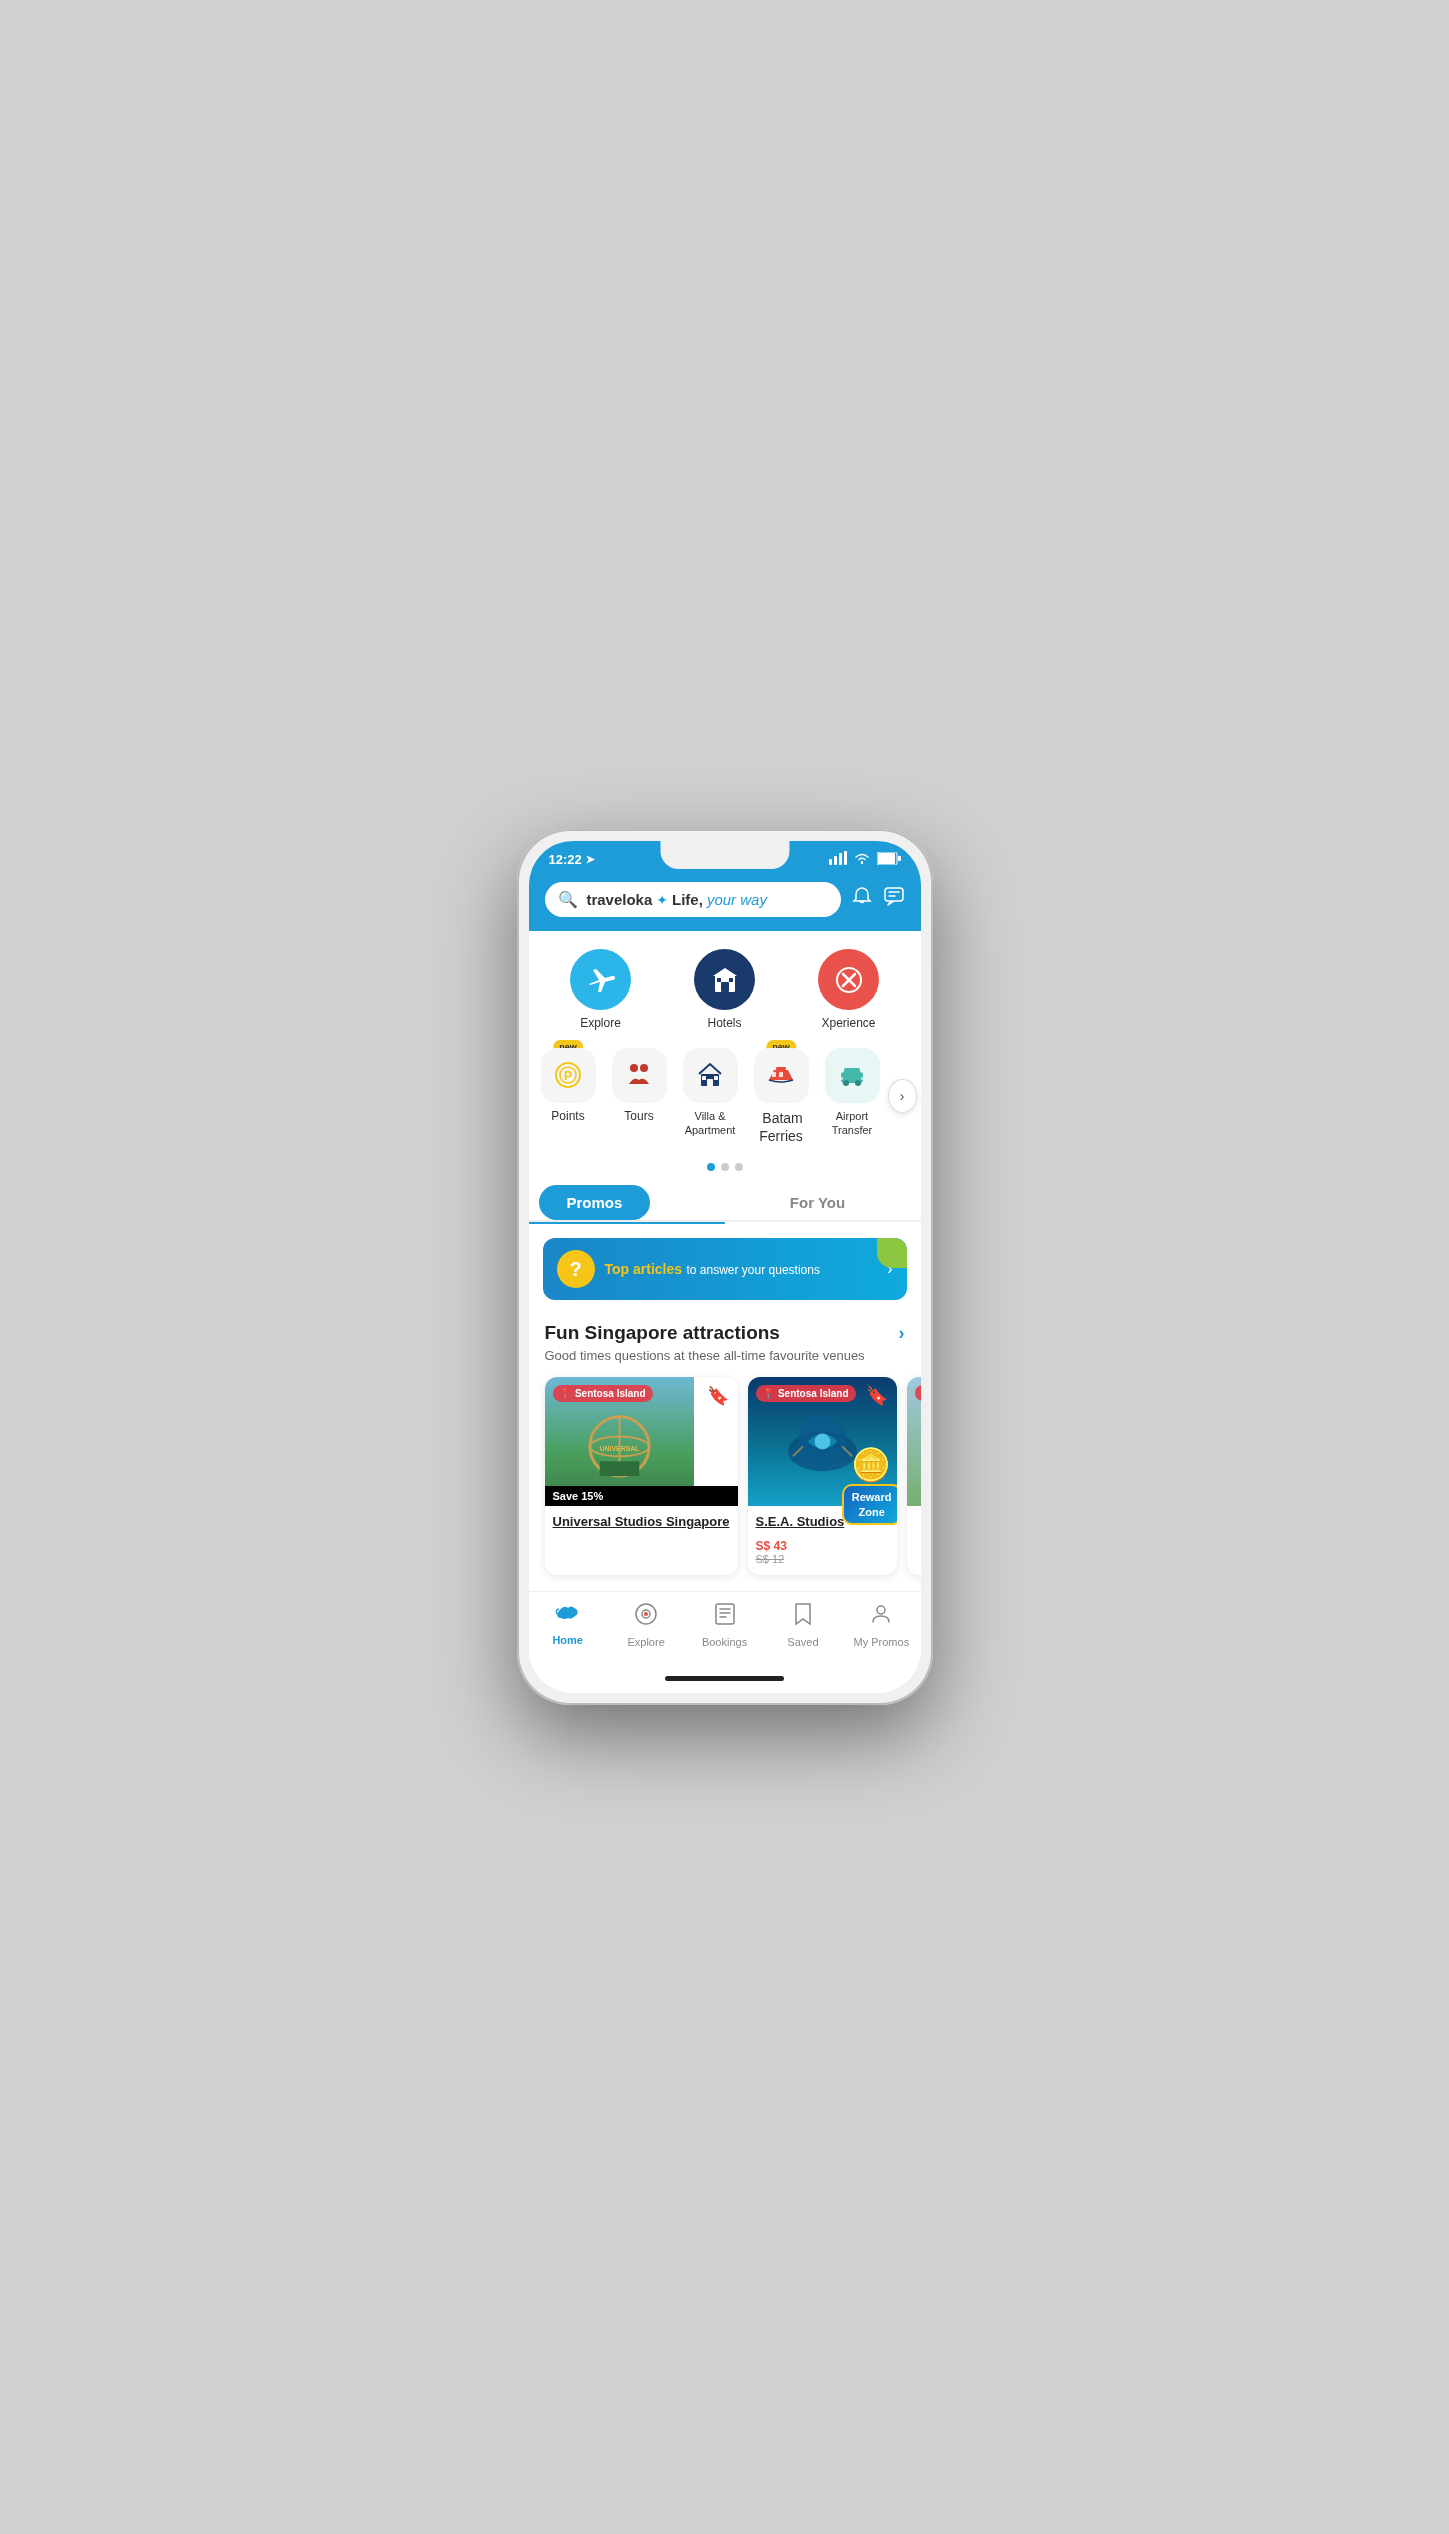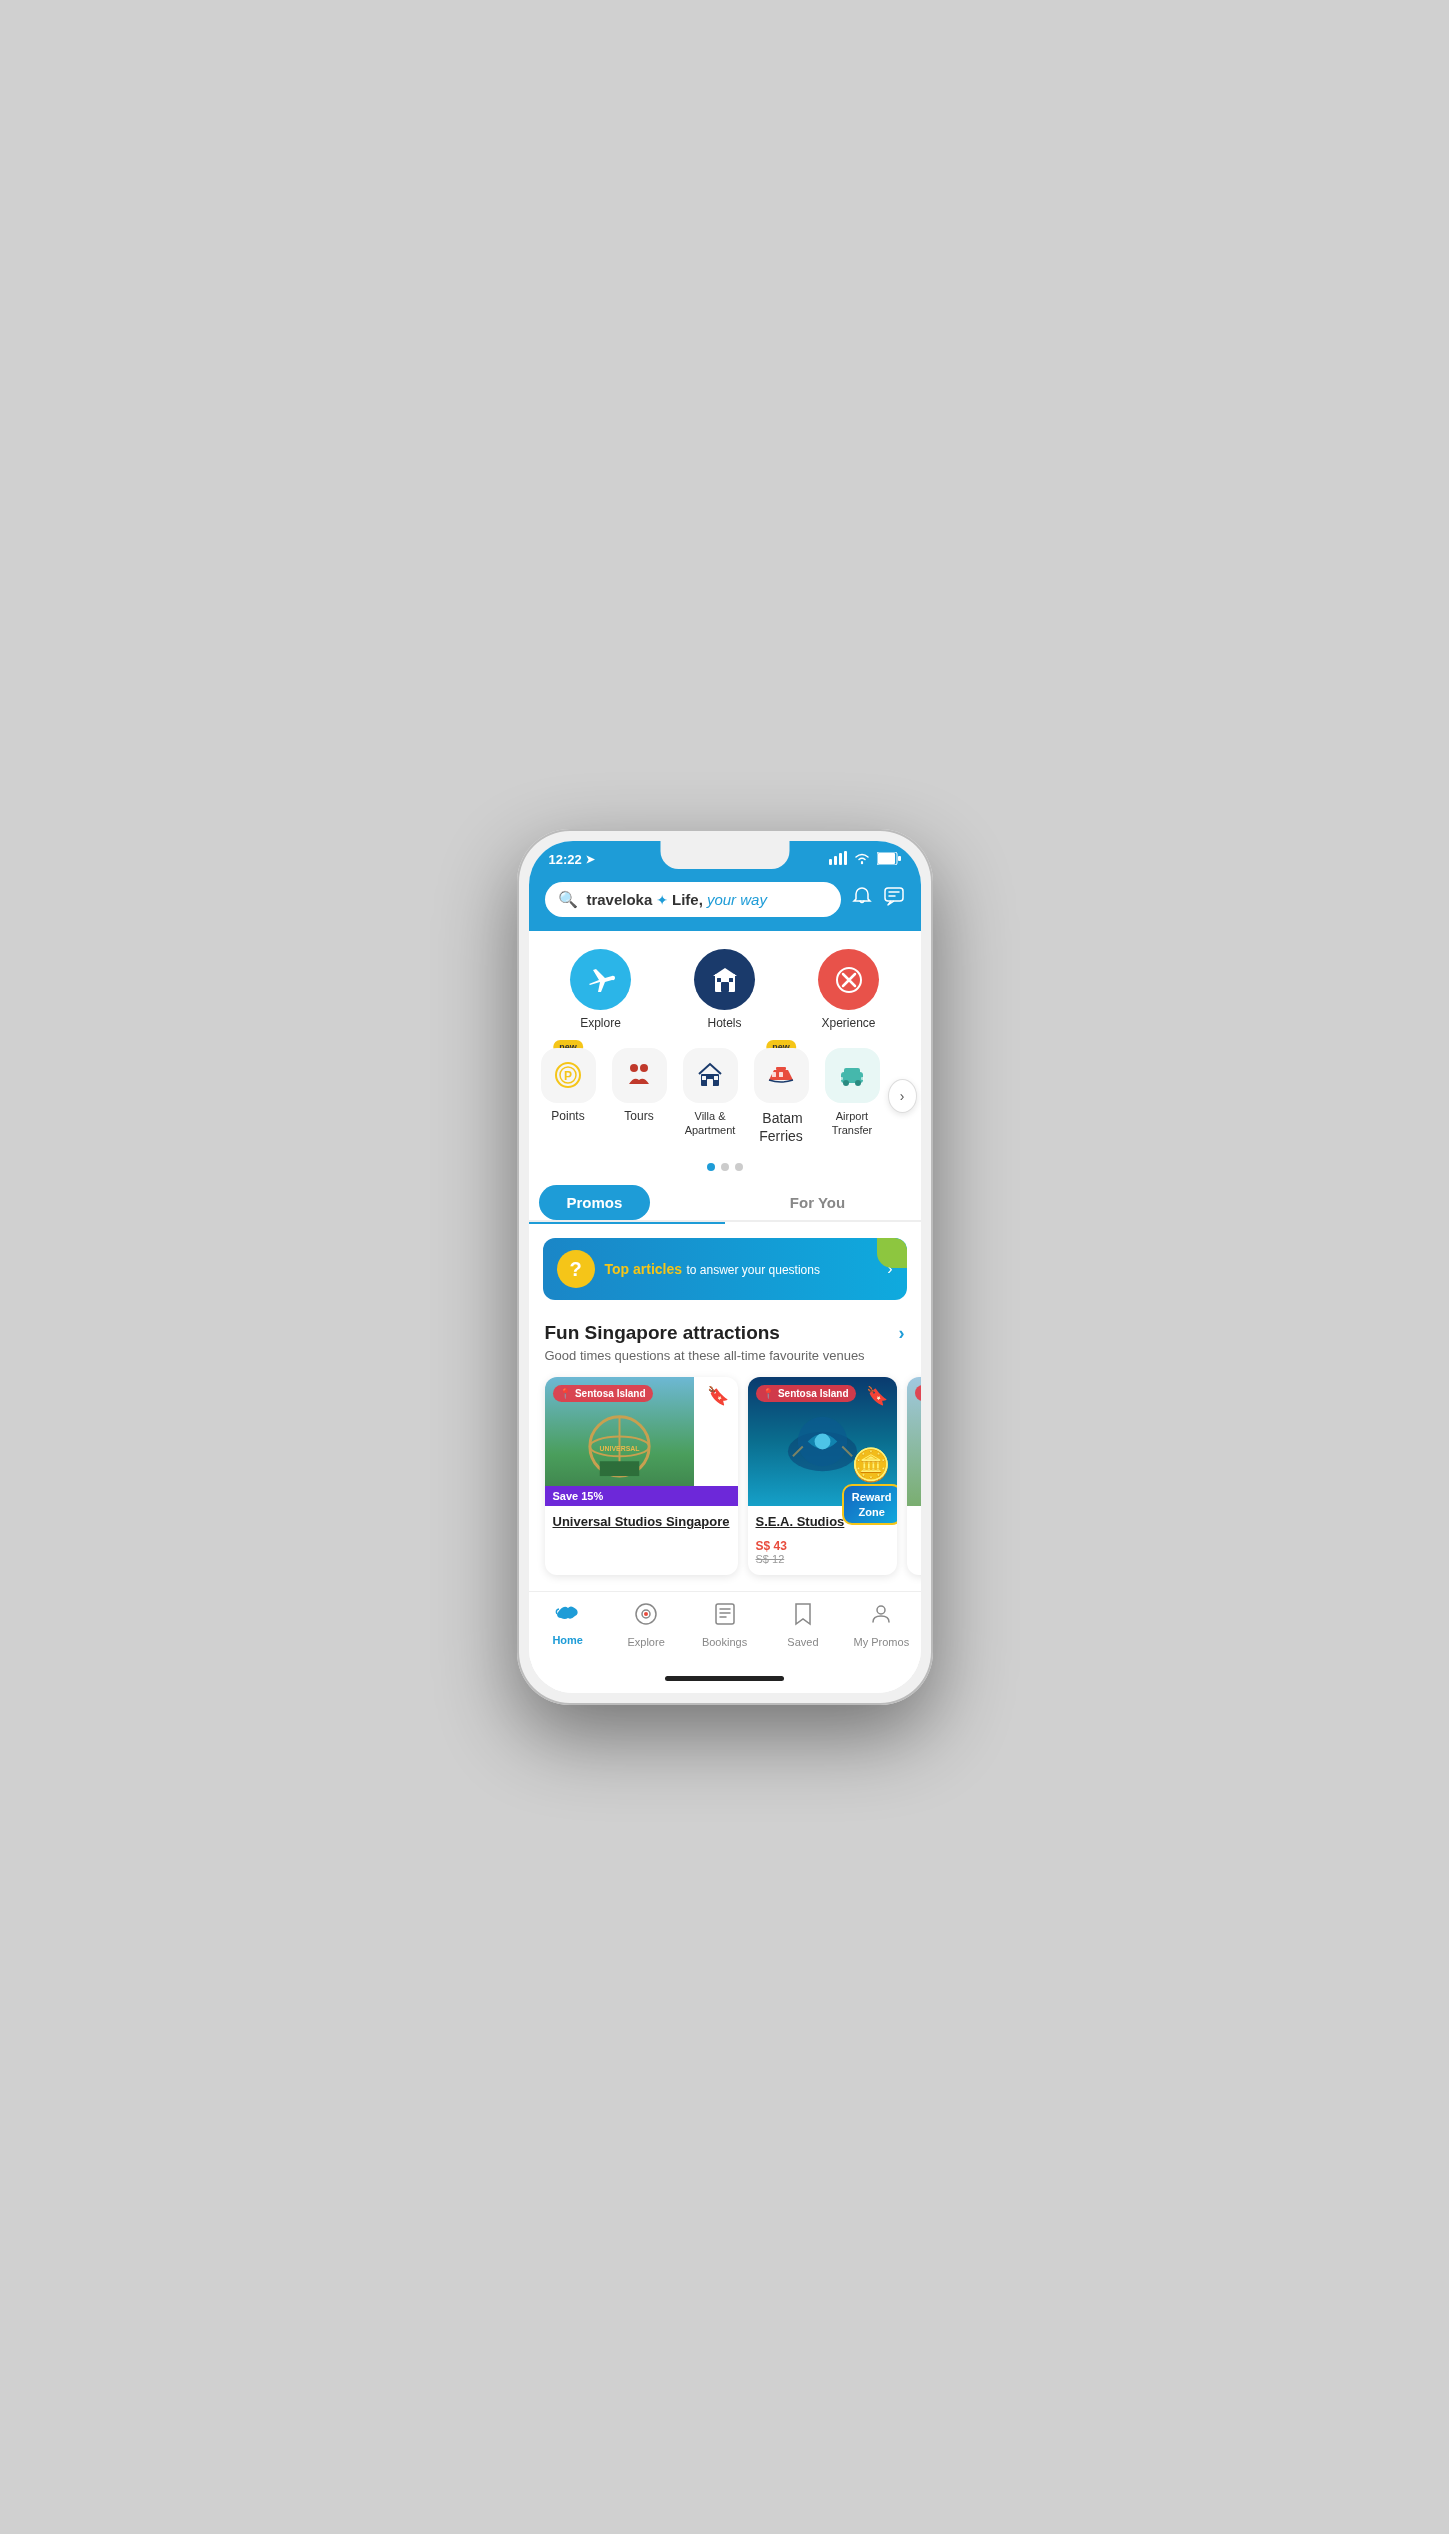--- a/index.html
+++ b/index.html
@@ -268,21 +268,21 @@
     .bookmark-icon {
       position: absolute;
       top: 8px; right: 8px;
       color: #fff;
       font-size: 18px;
       cursor: pointer;
     }
     .save-badge {
       position: absolute;
       bottom: 0; left: 0; right: 0;
-      background: #6d28d9;
+      background: #000000;
       color: #fff;
       font-size: 11px;
       font-weight: 700;
       padding: 4px 8px;
       text-align: left;
     }
     .card-body { padding: 8px 8px 10px; }
     .card-title { font-size: 13px; font-weight: 700; color: #222; line-height: 1.3; text-decoration: underline; }
     .card-price { color: #e84c3d; font-size: 12px; font-weight: 700; margin-top: 8px; }
     .card-orig-price { color: #999; font-size: 11px; text-decoration: line-through; }

